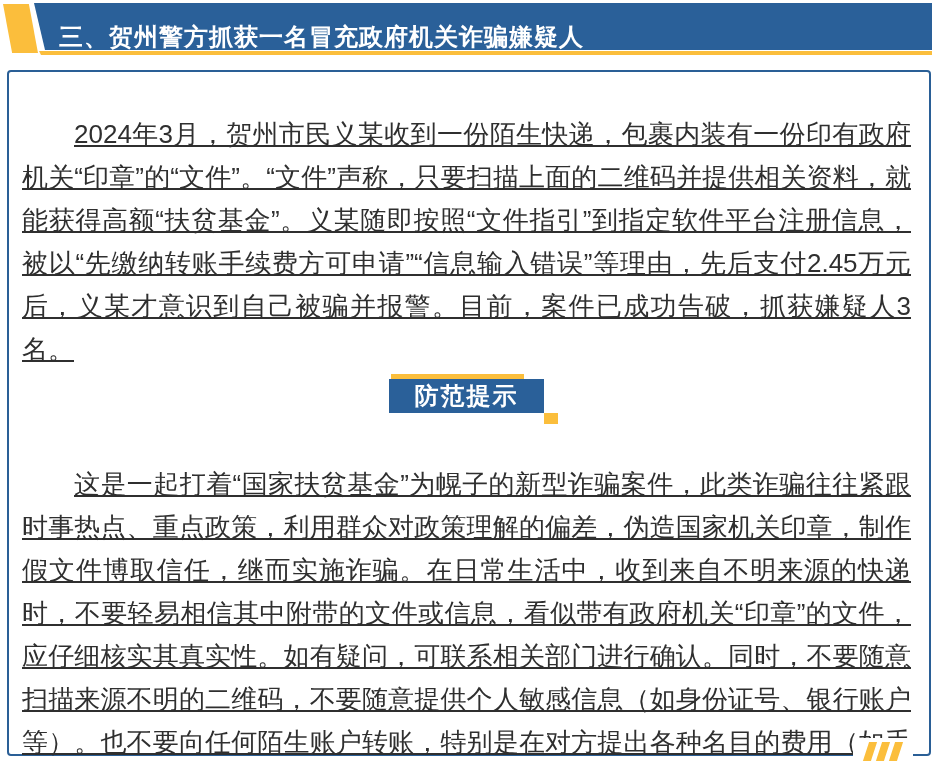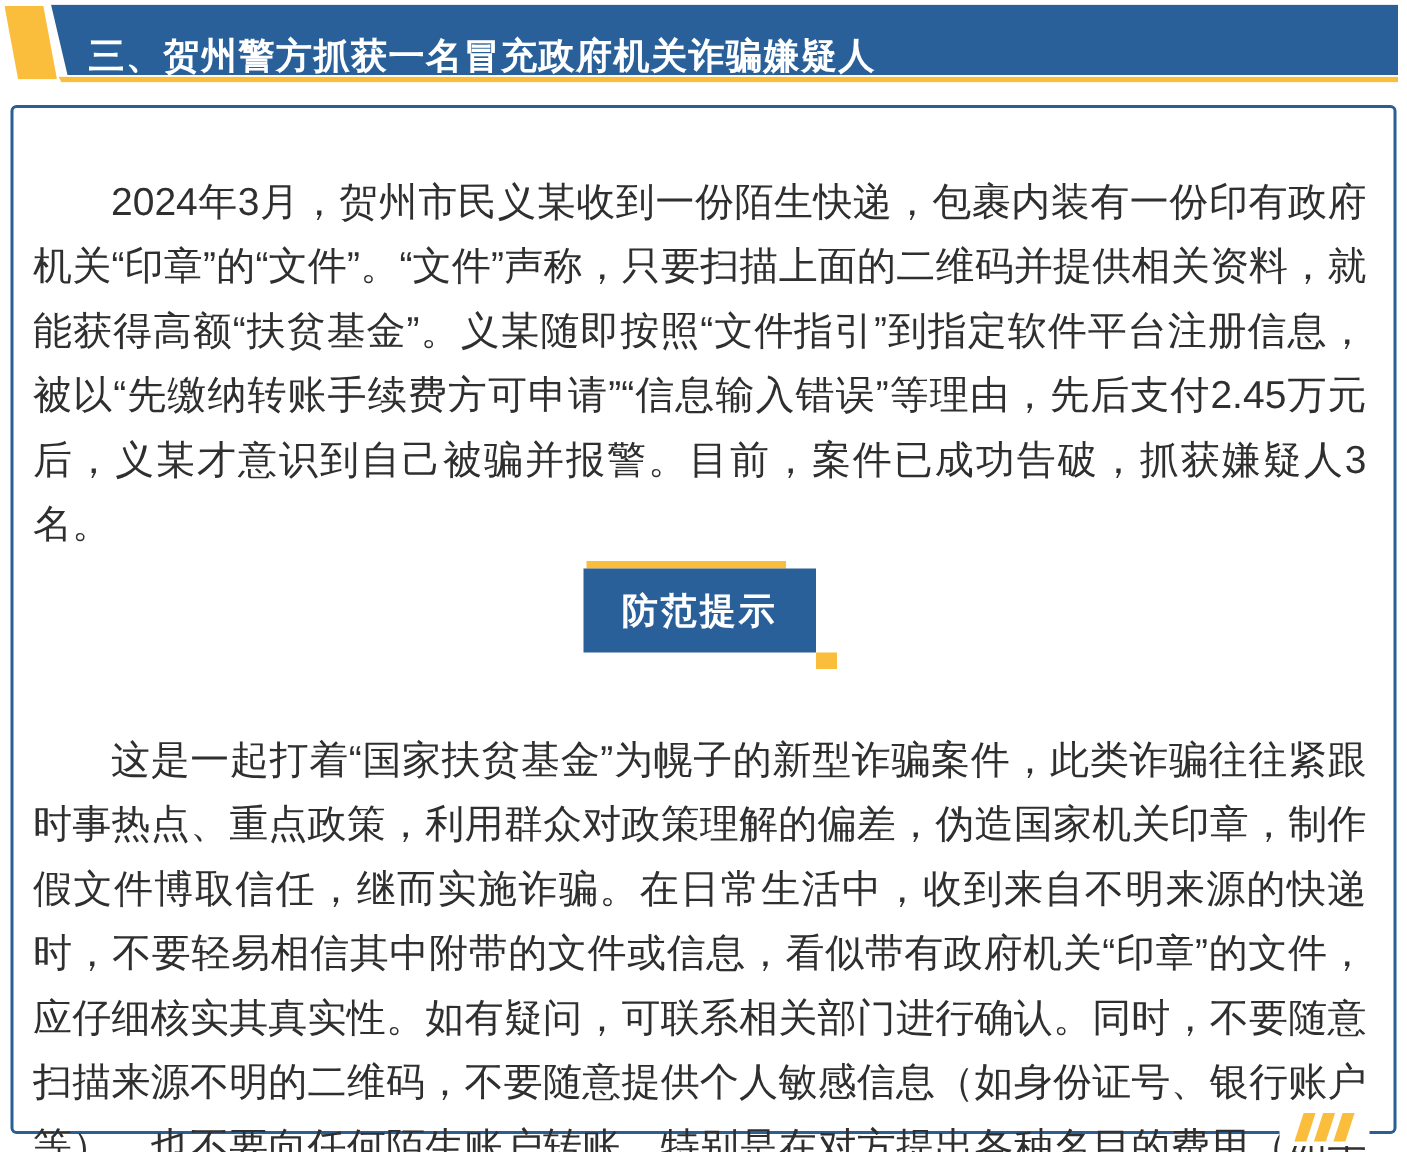--- a/index.html
+++ b/index.html
@@ -51,28 +51,29 @@
     border: 2px solid var(--border-blue);
     border-radius: 4px;
     padding: 0 18px 0 13px;
   }
   .para {
     font-size: 26px; line-height: 43px;
     color: var(--text);
     text-align: justify;
     text-indent: 2em;
     font-weight: 500;
+    text-decoration: underline;
   }
   .para-case { margin-top: 41px; }
   .para-tips { margin-top: 50px; }
 
   
   .badge-wrap {
     position: relative;
-    width: 155px; height: 56px;
+    width: 155px; height: 34px;
     margin: 8px auto 0 auto;
   }
   .badge-topbar {
     position: absolute; top: -5px; left: 2px; right: 20px;
     height: 5px; background: var(--yellow);
   }
   .badge-box {
     position: absolute; inset: 0;
     background: var(--blue);
     display: flex; align-items: center; justify-content: center;

